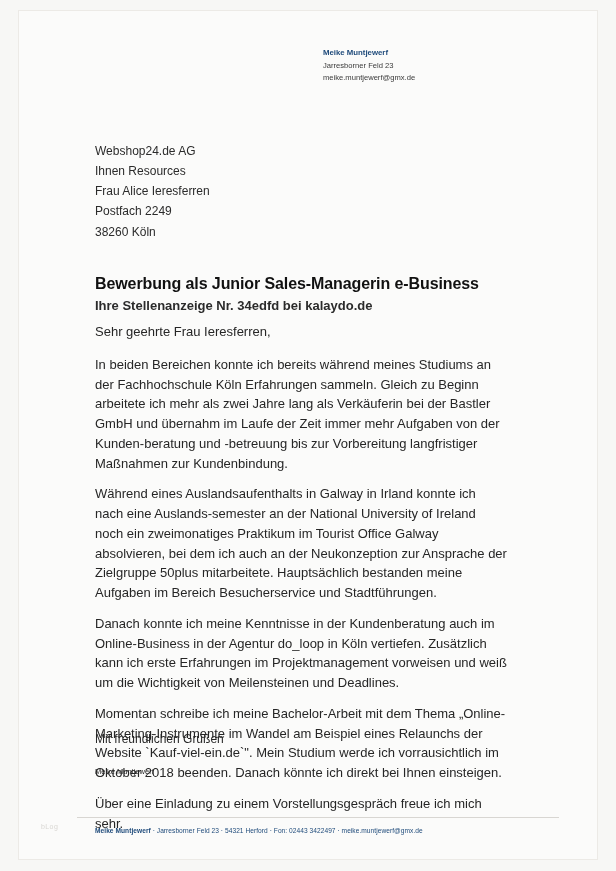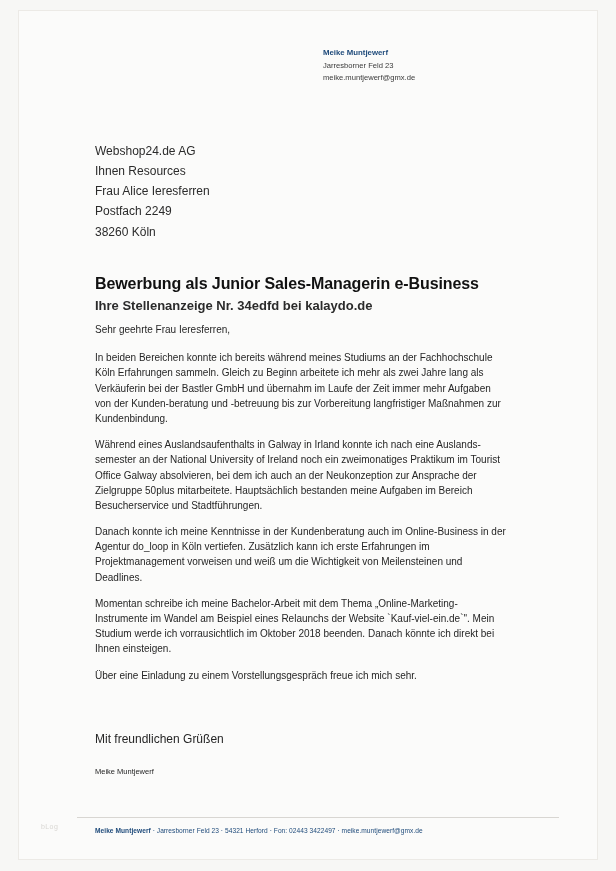--- a/index.html
+++ b/index.html
@@ -78,21 +78,21 @@
     font-size: 13px;
     font-weight: bold;
     color: #2b2b2b;
   }
   
   .body {
     position: absolute;
     left: 76px;
     top: 311px;
     width: 412px;
-    font-size: 10px;
+    font-size: 13px;
     line-height: 1.52;
     color: #262626;
   }
   .body p {
     margin: 0 0 11px 0;
   }
   .body p.salutation {
     margin-bottom: 13px;
   }
   .closing {

